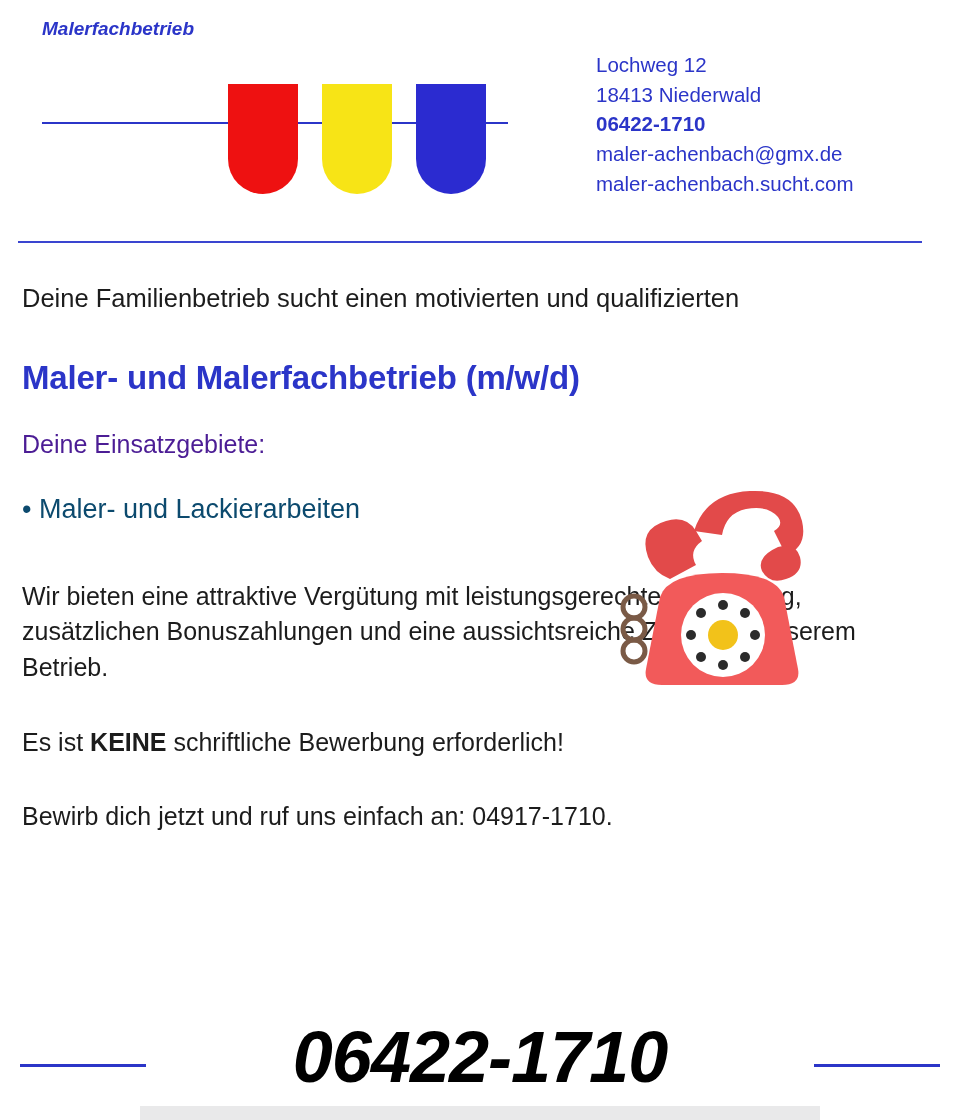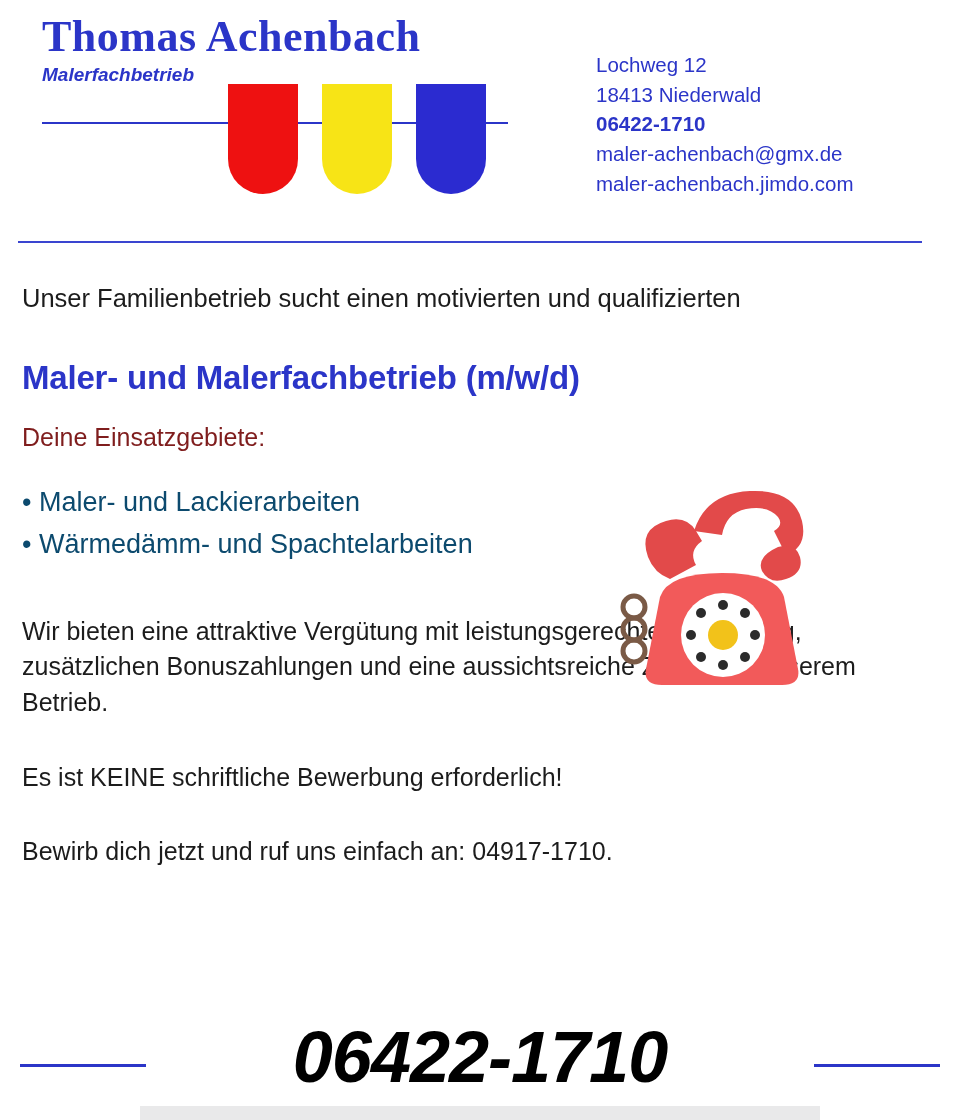--- a/index.html
+++ b/index.html
@@ -121,44 +121,44 @@
 
   .job-title {
     margin-top: 44px;
     font-size: 33px;
     font-weight: bold;
     color: #2b35c8;
     letter-spacing: -0.2px;
   }
 
   .sub-head {
-    margin-top: 26px;
+    margin-top: 33px;
     font-size: 25px;
-    color: #7f1d1d;
+    color: #4c1d95;
   }
 
   .bullets {
     margin-top: 30px;
     font-size: 27px;
     color: #0c4a6e;
     line-height: 1.55;
   }
   .bullets .item { white-space: nowrap; }
 
   .para {
     margin-top: 48px;
     font-size: 25px;
     color: #1c1c1c;
     line-height: 1.42;
     max-width: 840px;
   }
   .para2 { margin-top: 40px; }
   .para3 { margin-top: 38px; }
 
-  .para b { font-weight: normal; }
+  .para b { font-weight: bold; }
 
   
   .phone-art {
     position: absolute;
     right: 122px;
     top: 205px;
     width: 230px;
     height: 215px;
   }
 
@@ -220,53 +220,51 @@
   .bottom-strip .right-pad { right: 0; }
 </style>
 </head>
 <body>
 
 <div class="page">
 
   <div class="header">
 
     <div class="brand-block">
-      <div class="brand-name">Thomas Achenbach</div>
       <div class="brand-sub">Malerfachbetrieb</div>
       <div class="brand-rule"></div>
     </div>
 
     <div class="blobs">
       <div class="blob red"></div>
       <div class="blob yellow"></div>
       <div class="blob blue"></div>
     </div>
 
     <div class="contact">
       <div class="line">Lochweg 12</div>
       <div class="line">18413 Niederwald</div>
       <div class="line phone">06422-1710</div>
       <div class="line">maler-achenbach@gmx.de</div>
-      <div class="line">maler-achenbach.jimdo.com</div>
+      <div class="line">maler-achenbach.sucht.com</div>
     </div>
 
     <div class="header-rule"></div>
   </div>
 
   <div class="content">
 
-    <div class="intro">Unser Familienbetrieb sucht einen motivierten und qualifizierten</div>
+    <div class="intro">Deine Familienbetrieb sucht einen motivierten und qualifizierten</div>
 
     <div class="job-title">Maler- und Malerfachbetrieb (m/w/d)</div>
 
     <div class="sub-head">Deine Einsatzgebiete:</div>
 
     <div class="bullets">
       <div class="item">• Maler- und Lackierarbeiten</div>
-      <div class="item">• Wärmedämm- und Spachtelarbeiten</div>
     </div>
 
     <div class="para">Wir bieten eine attraktive Vergütung mit leistungsgerechter Bezahlung, zusätzlichen Bonuszahlungen und eine aussichtsreiche Zukunft in unserem Betrieb.</div>
 
     <div class="para para2">
       <span>Es ist </span><b>KEINE</b><span> schriftliche Bewerbung erforderlich!</span>
     </div>
 
     <div class="para para3">Bewirb dich jetzt und ruf uns einfach an: 04917-1710.</div>
 

